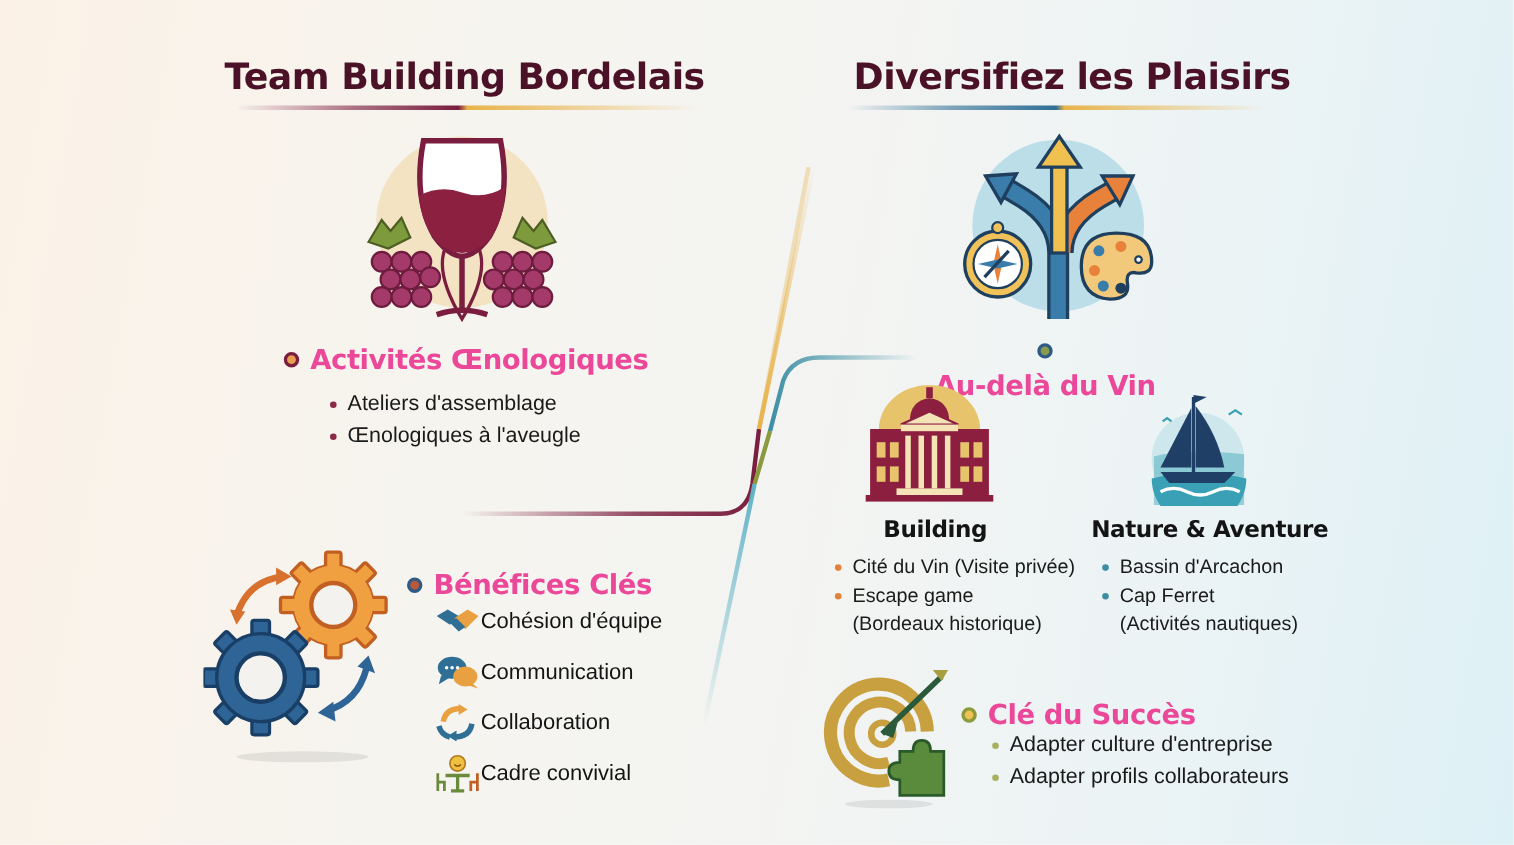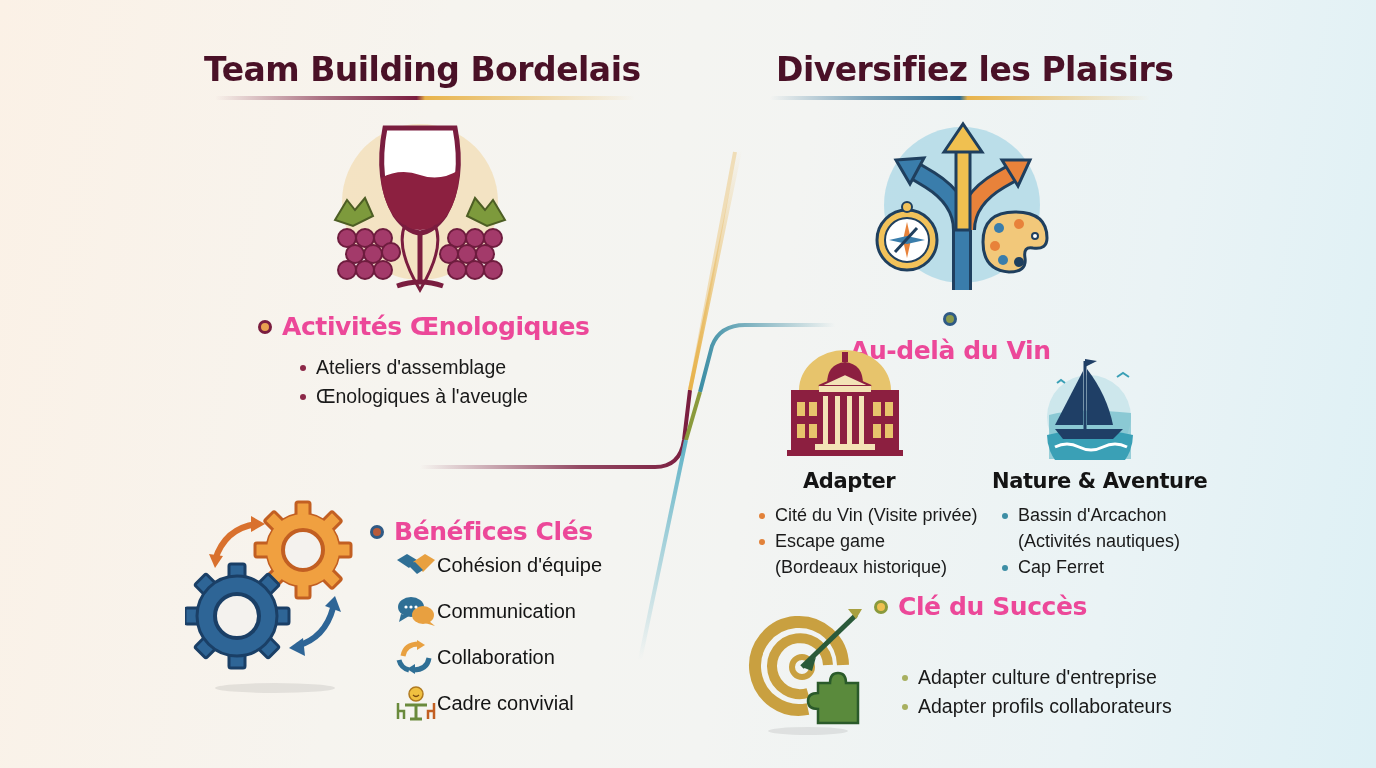--- a/index.html
+++ b/index.html
@@ -268,62 +268,62 @@
   <path d="M48 6 L48 78" stroke="#1f3f66" stroke-width="3"></path>
   <path d="M48 4 L60 6 L48 12 Z" fill="#1f3f66"></path>
   <path d="M46 16 L18 70 L46 70 Z" fill="#1f3f66"></path>
   <path d="M50 14 Q70 40 76 70 L50 70 Z" fill="#1f3f66"></path>
   <path d="M18 74 L86 74 L76 84 L26 84 Z" fill="#1f3f66"></path>
   <path d="M18 92 Q30 86 42 92 Q54 98 66 92 Q78 86 90 92" stroke="#fff" stroke-width="3" fill="none"></path>
   <path d="M80 22 l6 -4 l6 4" stroke="#3aa0b6" stroke-width="2" fill="none"></path>
   <path d="M20 28 l4 -3 l4 3" stroke="#3aa0b6" stroke-width="2" fill="none"></path>
 </svg>
 
-<div class="abs subhead" style="left:803px;top:469px;">Adapter</div>
+<div class="abs subhead" style="left:803px;top:469px;">Building</div>
 <ul class="abs bl sublist" style="left:759px;top:502px;text-align:right;">
   <li>
       <span class="dot" style="background:#e2823a"></span>
       <span>Cité du Vin (Visite privée)</span>
     </li>
   <li>
       <span class="dot" style="background:#e2823a"></span>
       <span>Escape game</span>
     </li>
   <li style="padding-left:16px;">
       <span>(Bordeaux historique)</span>
     </li>
 </ul>
 
 <div class="abs subhead" style="left:992px;top:469px;">Nature &amp; Aventure</div>
 <ul class="abs bl sublist" style="left:1002px;top:502px;">
   <li>
       <span class="dot" style="background:#3d8ea5"></span>
       <span>Bassin d'Arcachon</span>
     </li>
+  <li>
+      <span class="dot" style="background:#3d8ea5"></span>
+      <span>Cap Ferret</span>
+    </li>
   <li style="padding-left:16px;">
       <span>(Activités nautiques)</span>
-    </li>
-  <li>
-      <span class="dot" style="background:#3d8ea5"></span>
-      <span>Cap Ferret</span>
     </li>
 </ul>
 
 <svg class="abs" style="left:748px;top:605px" width="120" height="130" viewBox="0 0 120 130">
   <ellipse cx="60" cy="126" rx="40" ry="4" fill="#000" opacity="0.08"></ellipse>
   <path d="M95 60 A44 44 0 1 0 60 104" stroke="#c9a040" stroke-width="12" fill="none"></path>
   <path d="M80 60 A28 28 0 1 0 60 88" stroke="#c9a040" stroke-width="10" fill="none"></path>
   <circle cx="54" cy="62" r="10" fill="none" stroke="#c9a040" stroke-width="6"></circle>
   <path d="M54 62 L108 10" stroke="#2a5a3a" stroke-width="5"></path>
   <path d="M54 62 L68 52 L64 66 Z" fill="#2a5a3a"></path>
   <path d="M100 4 L114 4 L108 14 Z" fill="#a8a040"></path>
   <path d="M70 78 L82 78 Q82 68 90 68 Q98 68 98 78 L110 78 L110 118 L70 118 L70 104 Q60 104 60 96 Q60 88 70 88 Z" fill="#5a8a3c" stroke="#2a5a2a" stroke-width="2.5"></path>
 </svg>
 
-<div class="abs section-head" style="left:874px;top:592px;justify-content:flex-end;">
+<div class="abs section-head" style="left:874px;top:635px;justify-content:flex-end;">
   <span class="ring" style="border-color:#8a9a3c;background:#f0c050;"></span>
   <span>Clé du Succès</span>
 </div>
 <ul class="abs bl" style="left:902px;top:663px;text-align:center;">
   <li>
       <span class="dot" style="background:#a8b060"></span>
       <span>Adapter culture d'entreprise</span>
     </li>
   <li>
       <span class="dot" style="background:#a8b060"></span>

